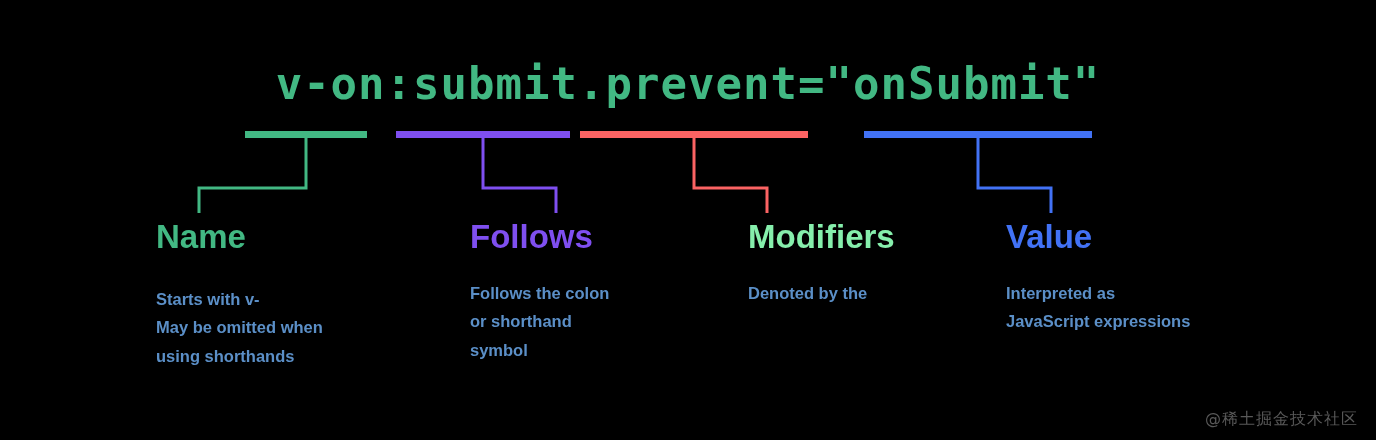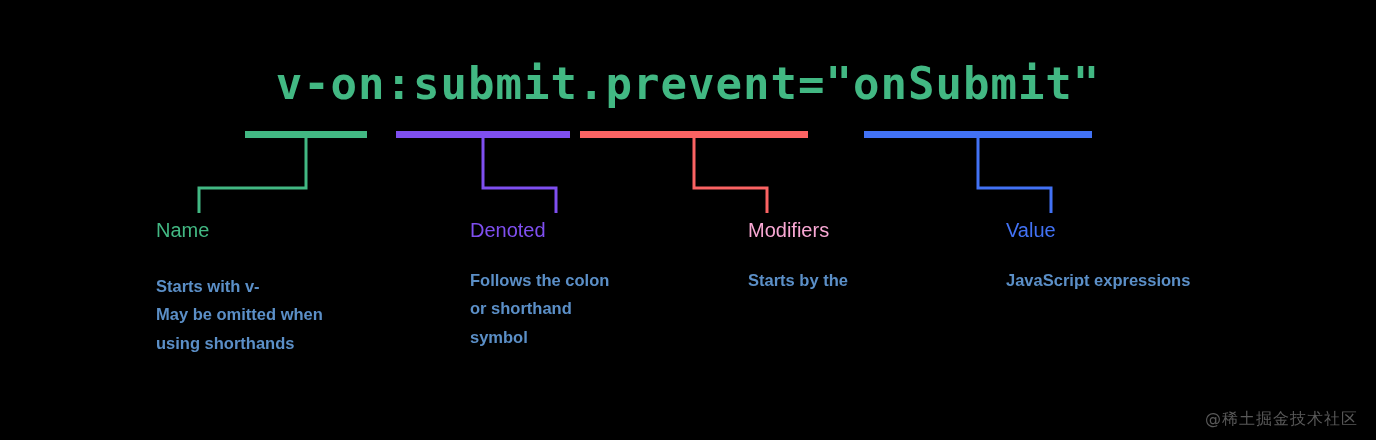--- a/index.html
+++ b/index.html
@@ -46,22 +46,22 @@
     height: 440px;
     pointer-events: none;
   }
 
   
   .col {
     position: absolute;
     top: 220px;
   }
   .col-head {
-    font-size: 20px;
-    font-weight: 400;
+    font-size: 33px;
+    font-weight: 700;
     line-height: 1.0;
     margin: 0 0 26px 0;
     white-space: nowrap;
   }
   .col-desc {
     font-size: 16.5px;
     font-weight: 700;
     line-height: 1.72;
     color: #5b8fc7;
   }
@@ -100,36 +100,37 @@
   <div id="columns">
       <div class="col" style="left: 156px;">
         <div class="col-head" style="color: rgb(66, 184, 131);">Name</div>
         <div class="col-desc" style="color: rgb(91, 143, 199); margin-top: 32px;">
           <div>Starts with v-</div>
           <div>May be omitted when</div>
           <div>using shorthands</div>
         </div>
       </div>
       <div class="col" style="left: 470px;">
-        <div class="col-head" style="color: rgb(127, 79, 240);">Denoted</div>
+        <div class="col-head" style="color: rgb(127, 79, 240);">Follows</div>
         <div class="col-desc" style="color: rgb(91, 143, 199);">
           <div>Follows the colon</div>
           <div>or shorthand</div>
           <div>symbol</div>
         </div>
       </div>
       <div class="col" style="left: 748px;">
-        <div class="col-head" style="color: #f9a8d4;">Modifiers</div>
+        <div class="col-head" style="color: #86efac;">Modifiers</div>
         <div class="col-desc" style="color: rgb(91, 143, 199);">
-          <div>Starts by the</div>
+          <div>Denoted by the</div>
         </div>
       </div>
       <div class="col" style="left: 1006px;">
         <div class="col-head" style="color: rgb(66, 114, 245);">Value</div>
         <div class="col-desc" style="color: rgb(91, 143, 199);">
+          <div>Interpreted as</div>
           <div>JavaScript expressions</div>
         </div>
       </div>
     </div>
 
   <div class="watermark">@稀土掘金技术社区</div>
 
 </div>
 
 </body></html>

